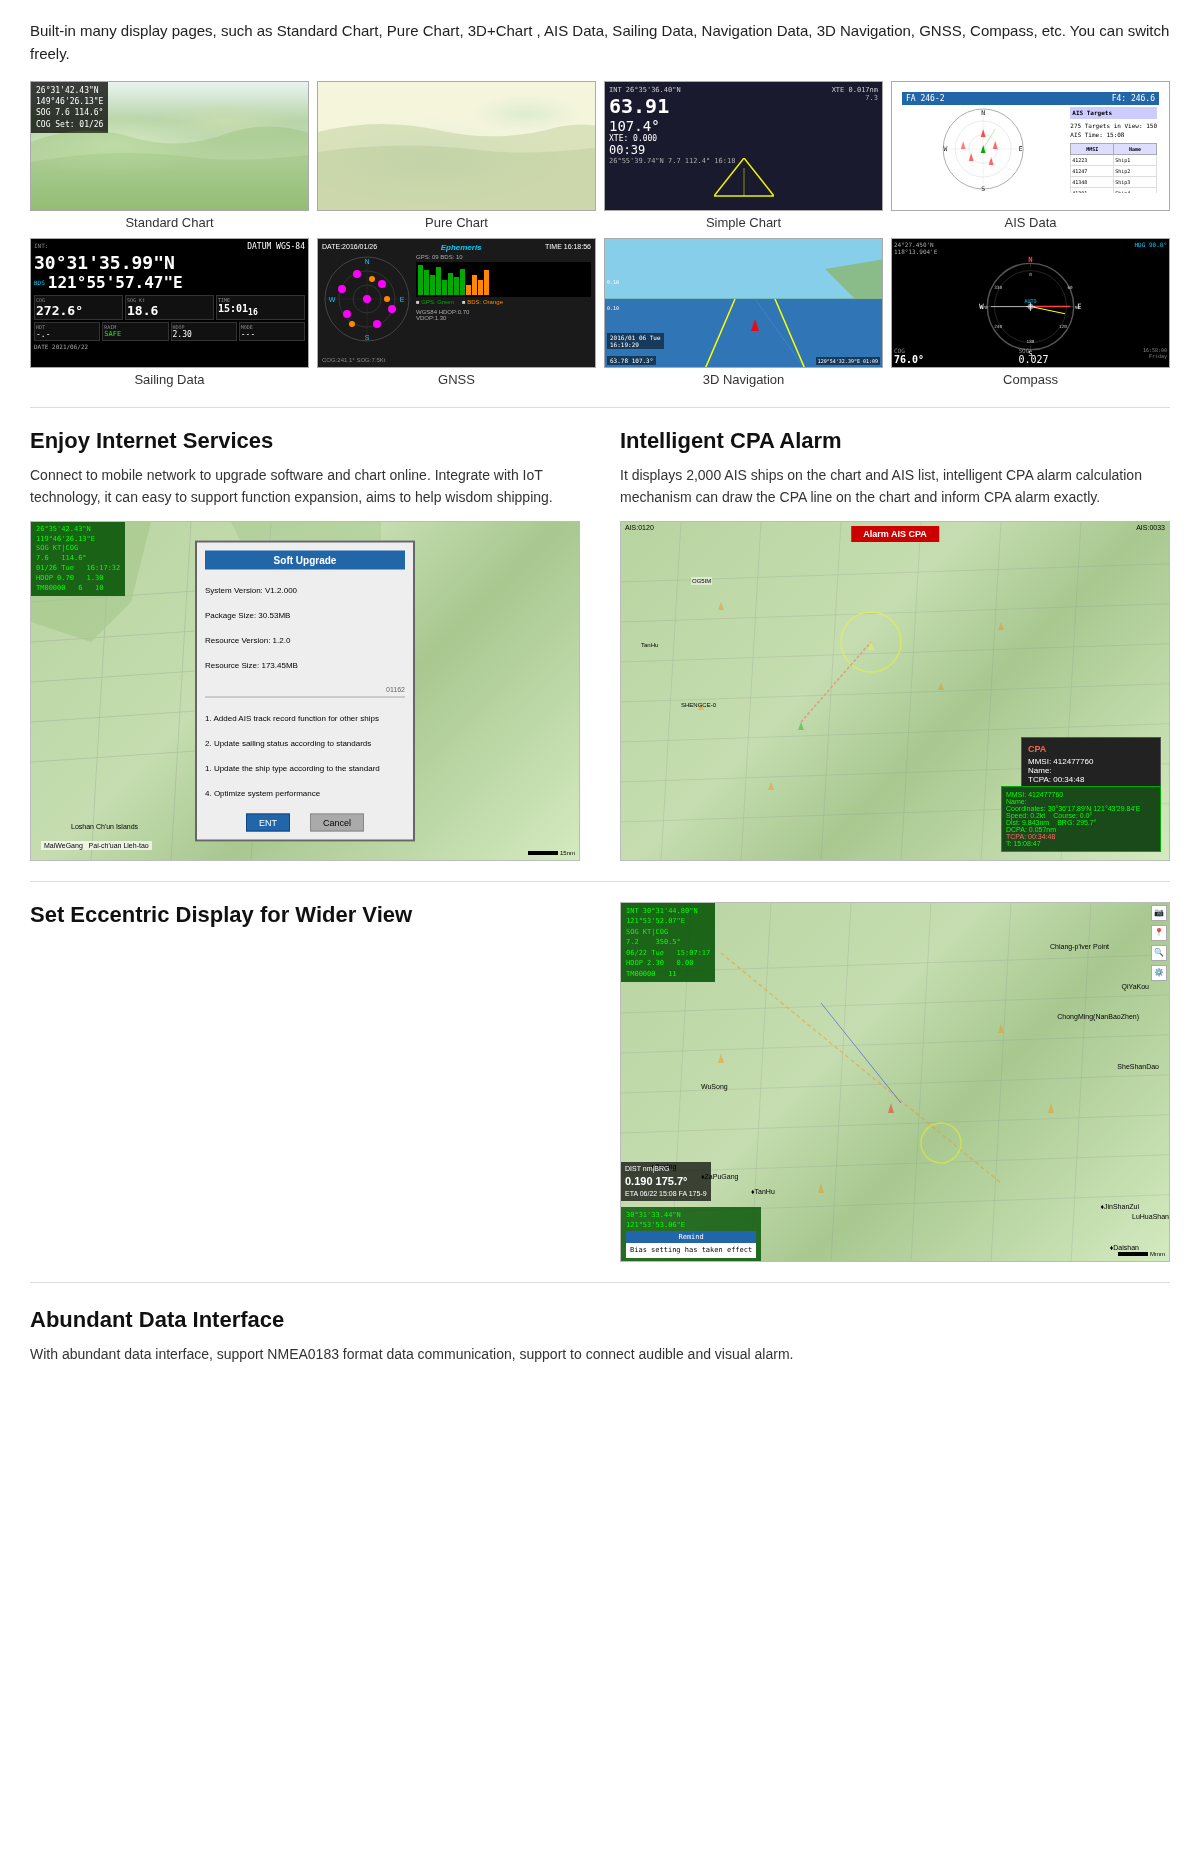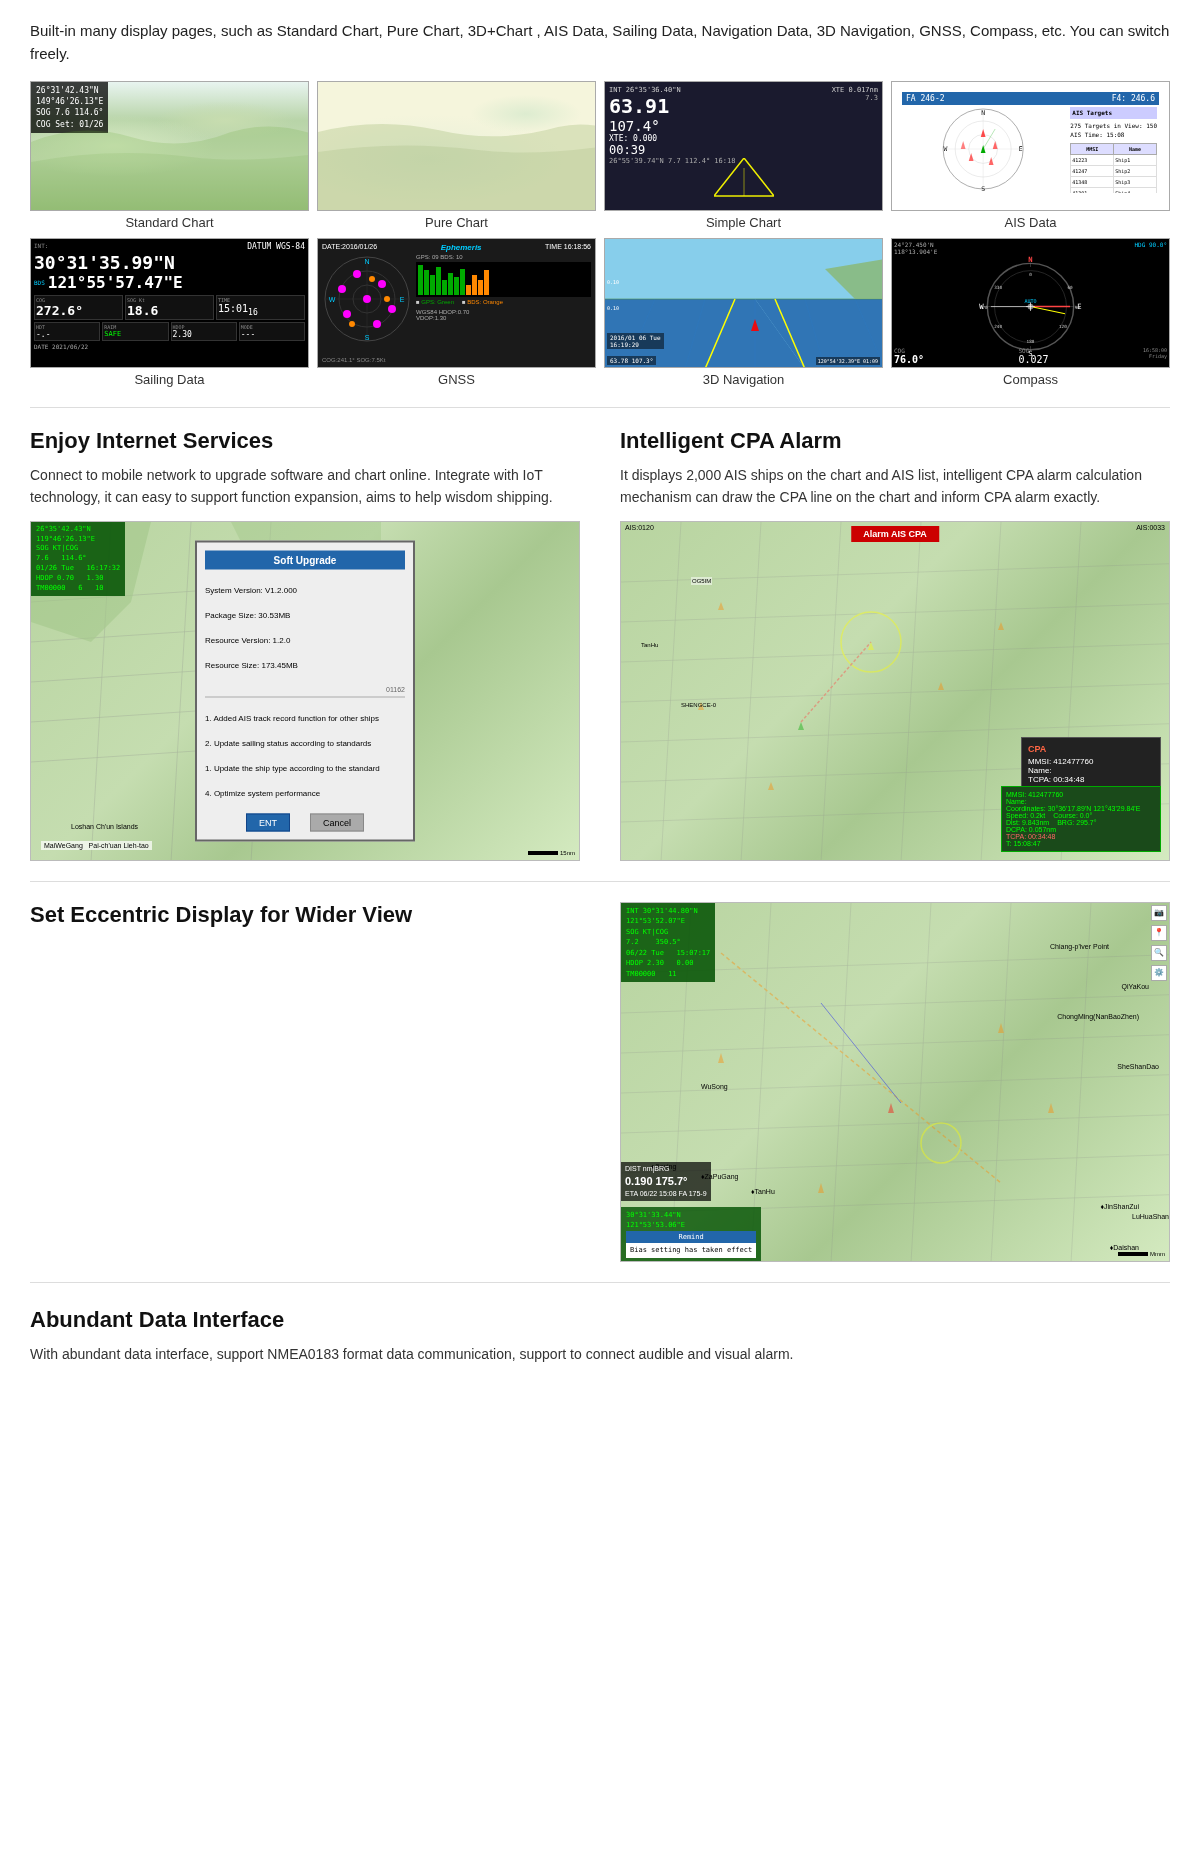--- a/index.html
+++ b/index.html
@@ -425,21 +425,21 @@
         <div style="background:#111; border:1px solid #333; padding:1px;">
           <div style="font-size:5px; color:#888;">COG</div>
           <div style="font-size:13px; font-weight:bold;">272.6°</div>
         </div>
         <div style="background:#111; border:1px solid #333; padding:1px;">
           <div style="font-size:5px; color:#888;">SOG Kt</div>
           <div style="font-size:13px; font-weight:bold;">18.6</div>
         </div>
         <div style="background:#111; border:1px solid #333; padding:1px;">
           <div style="font-size:5px; color:#888;">TIME</div>
-          <div style="font-size:10px; font-weight:normal;">15:01<sub style="font-size:8px;">16</sub></div>
+          <div style="font-size:10px; font-weight:bold;">15:01<sub style="font-size:8px;">16</sub></div>
         </div>
       </div>
       <div style="display:grid; grid-template-columns:repeat(4,1fr); gap:2px; margin-top:2px;">
         <div style="background:#111; border:1px solid #333; padding:1px;">
           <div style="font-size:5px; color:#888;">HDT</div>
           <div style="font-size:8px;">-.-</div>
         </div>
         <div style="background:#111; border:1px solid #333; padding:1px;">
           <div style="font-size:5px; color:#888;">RAIM</div>
           <div style="font-size:7px; color:#0f0;">SAFE</div>

